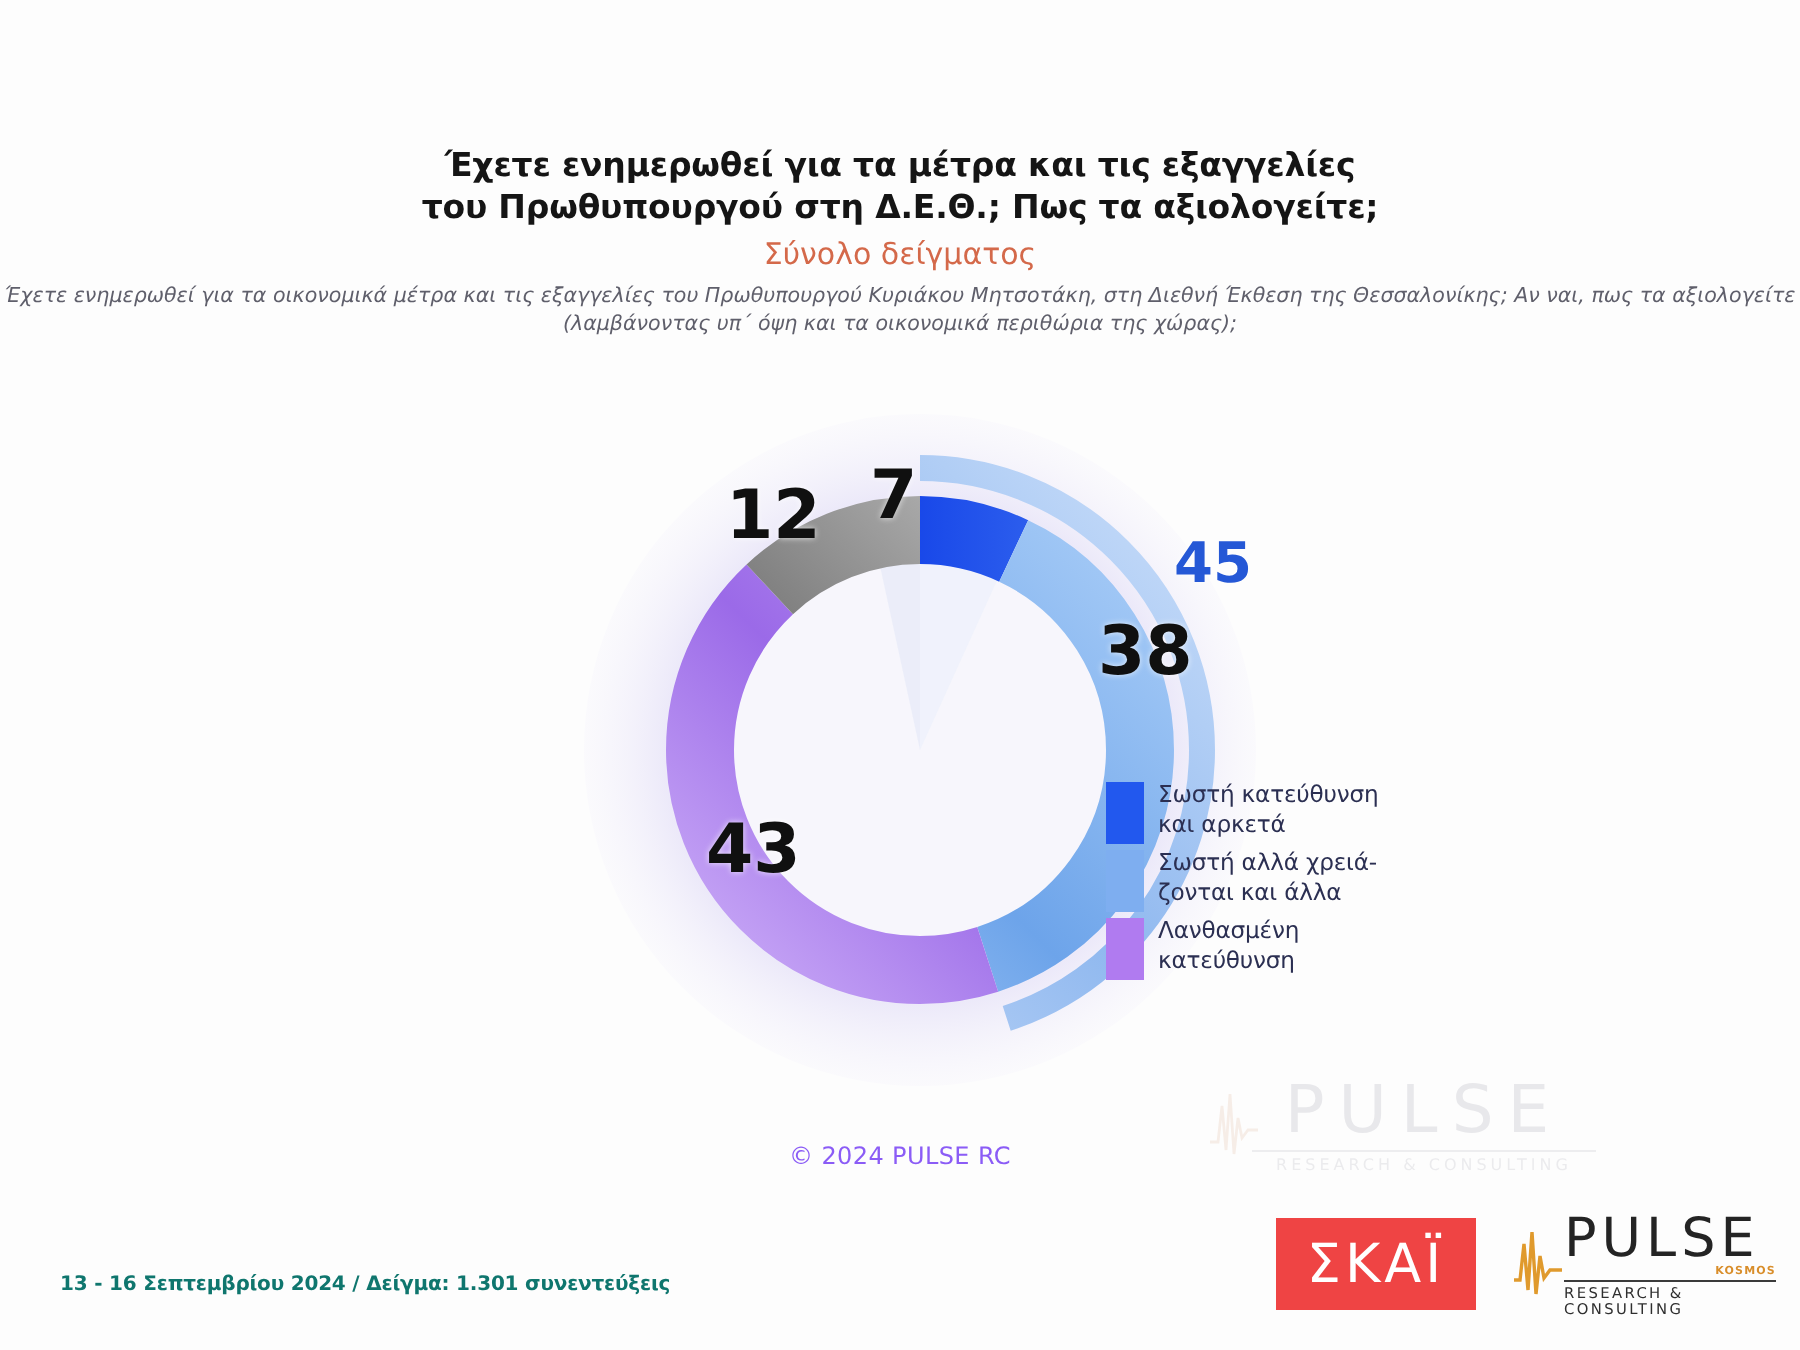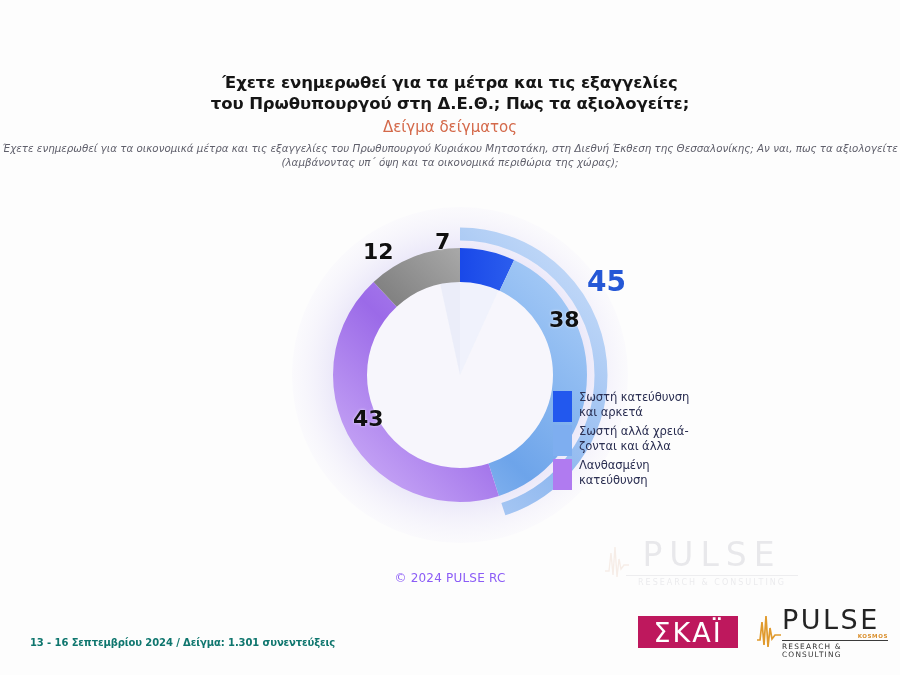--- a/index.html
+++ b/index.html
@@ -49,21 +49,21 @@
     position: absolute;
     left: 250px; top: 205px;
     width: 420px; height: 350px;
   }
   #donut-svg { display: block; }
 
   .pct-label {
     position: absolute;
     font-weight: bold;
     color: #101010;
-    font-size: 22px;
+    font-size: 34px;
     line-height: 1;
     text-shadow: 0 0 3px rgba(255,255,255,.75);
   }
   .pct-label.total {
     color: #2558d6;
     font-size: 28px;
   }
 
   
   #legend {
@@ -112,22 +112,22 @@
   }
 
   #logos {
     position: absolute;
     right: 12px; top: 608px;
     display: flex;
     align-items: center;
     gap: 18px;
   }
   .skai-logo {
-    width: 100px; height: 32px;
-    background: #be185d;
+    width: 100px; height: 46px;
+    background: #ef4444;
     display: flex;
     align-items: center;
     justify-content: center;
   }
   .skai-logo span {
     color: #ffffff;
     font-size: 27px;
     font-weight: 500;
     letter-spacing: 2px;
     font-family: "DejaVu Sans", "Liberation Sans", sans-serif;
@@ -185,21 +185,21 @@
   }
 </style>
 </head>
 <body>
 
 <div id="slide">
 
   <div class="title-block">
     <div class="title-line">Έχετε ενημερωθεί για τα μέτρα και τις εξαγγελίες</div>
     <div class="title-line">του Πρωθυπουργού στη Δ.Ε.Θ.; Πως τα αξιολογείτε;</div>
-    <div class="subtitle-sample">Δείγμα δείγματος</div>
+    <div class="subtitle-sample">Σύνολο δείγματος</div>
     <div class="question-note">Έχετε ενημερωθεί για τα οικονομικά μέτρα και τις εξαγγελίες
 του Πρωθυπουργού Κυριάκου Μητσοτάκη, στη Διεθνή
 Έκθεση της Θεσσαλονίκης; Αν ναι, πως τα αξιολογείτε
 (λαμβάνοντας υπ΄ όψη και τα οικονομικά περιθώρια της χώρας);</div>
   </div>
 
   <div id="chart-wrap">
 
     <svg id="donut-svg" width="420" height="350" viewBox="0 0 420 350">
       <defs>

